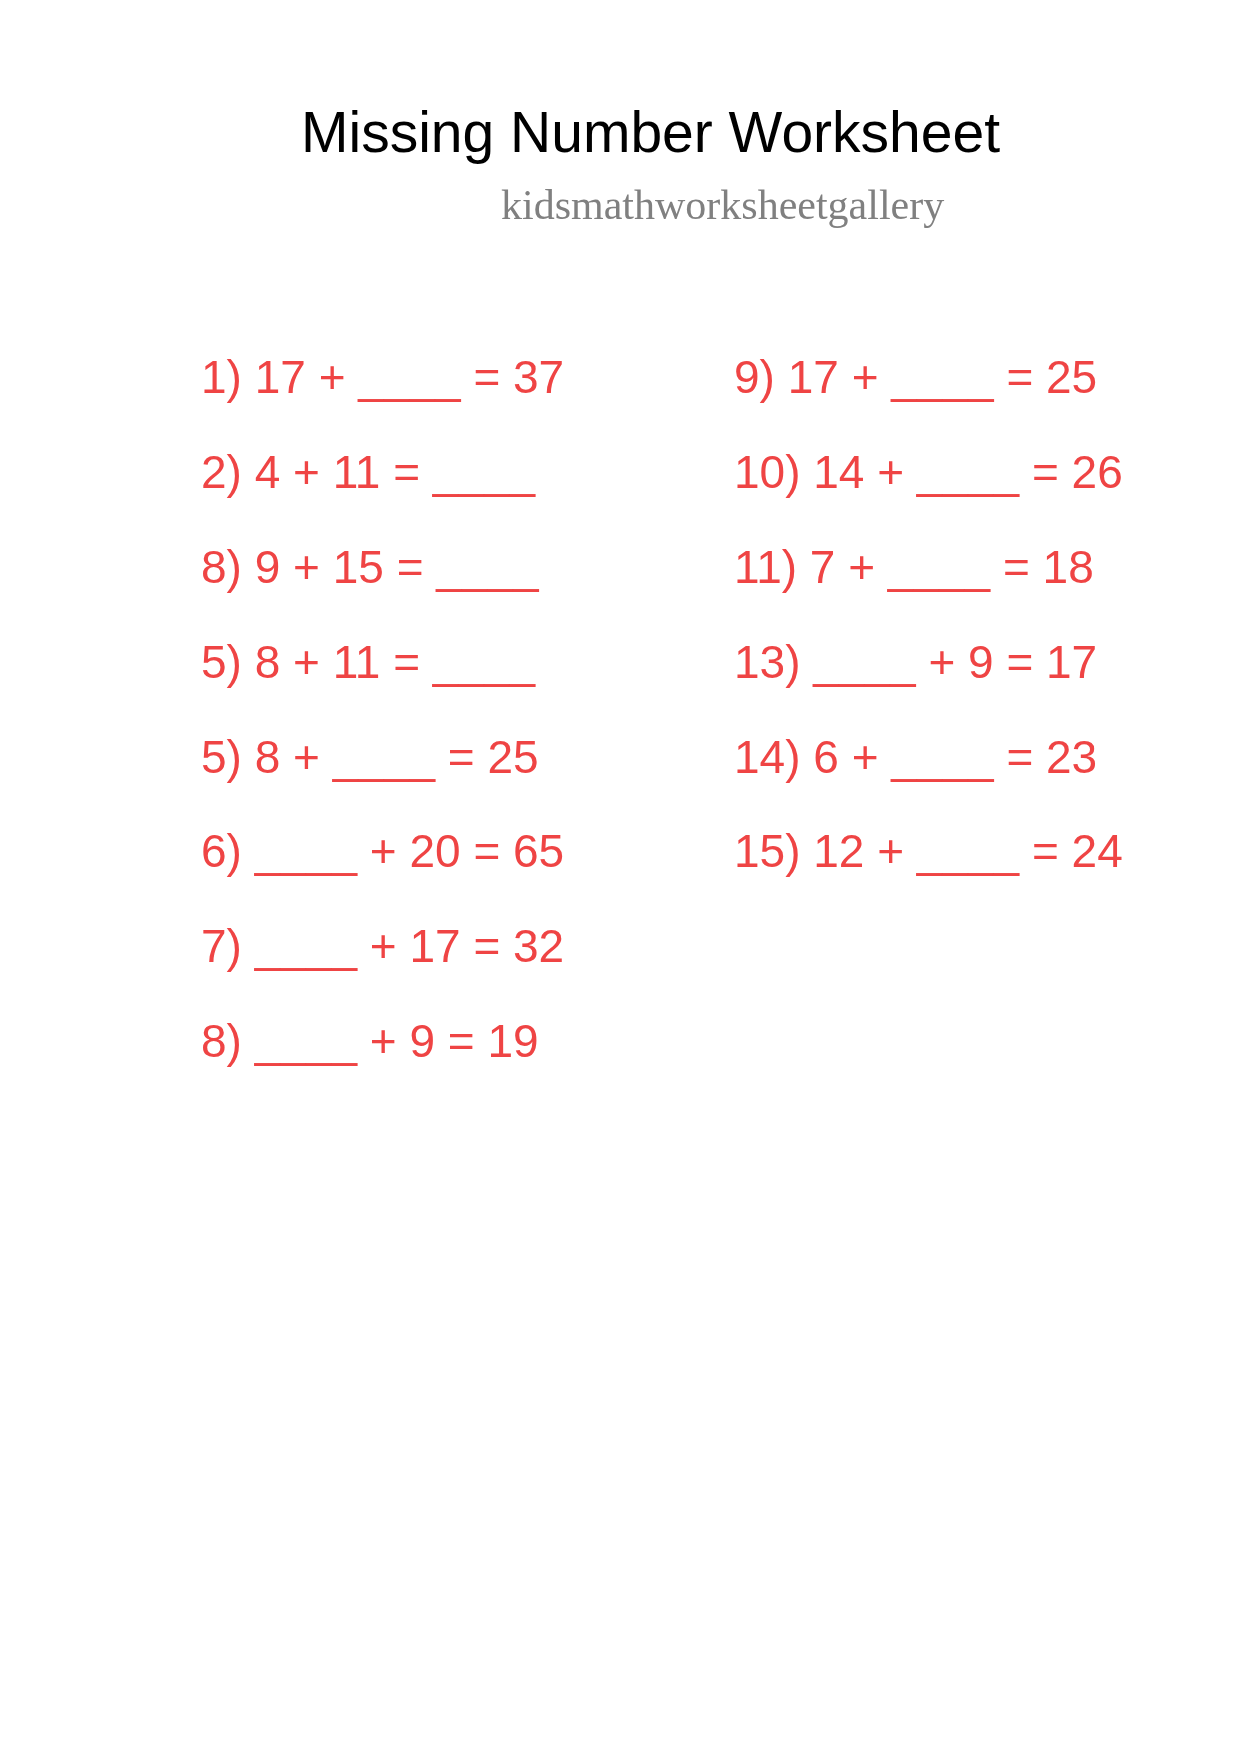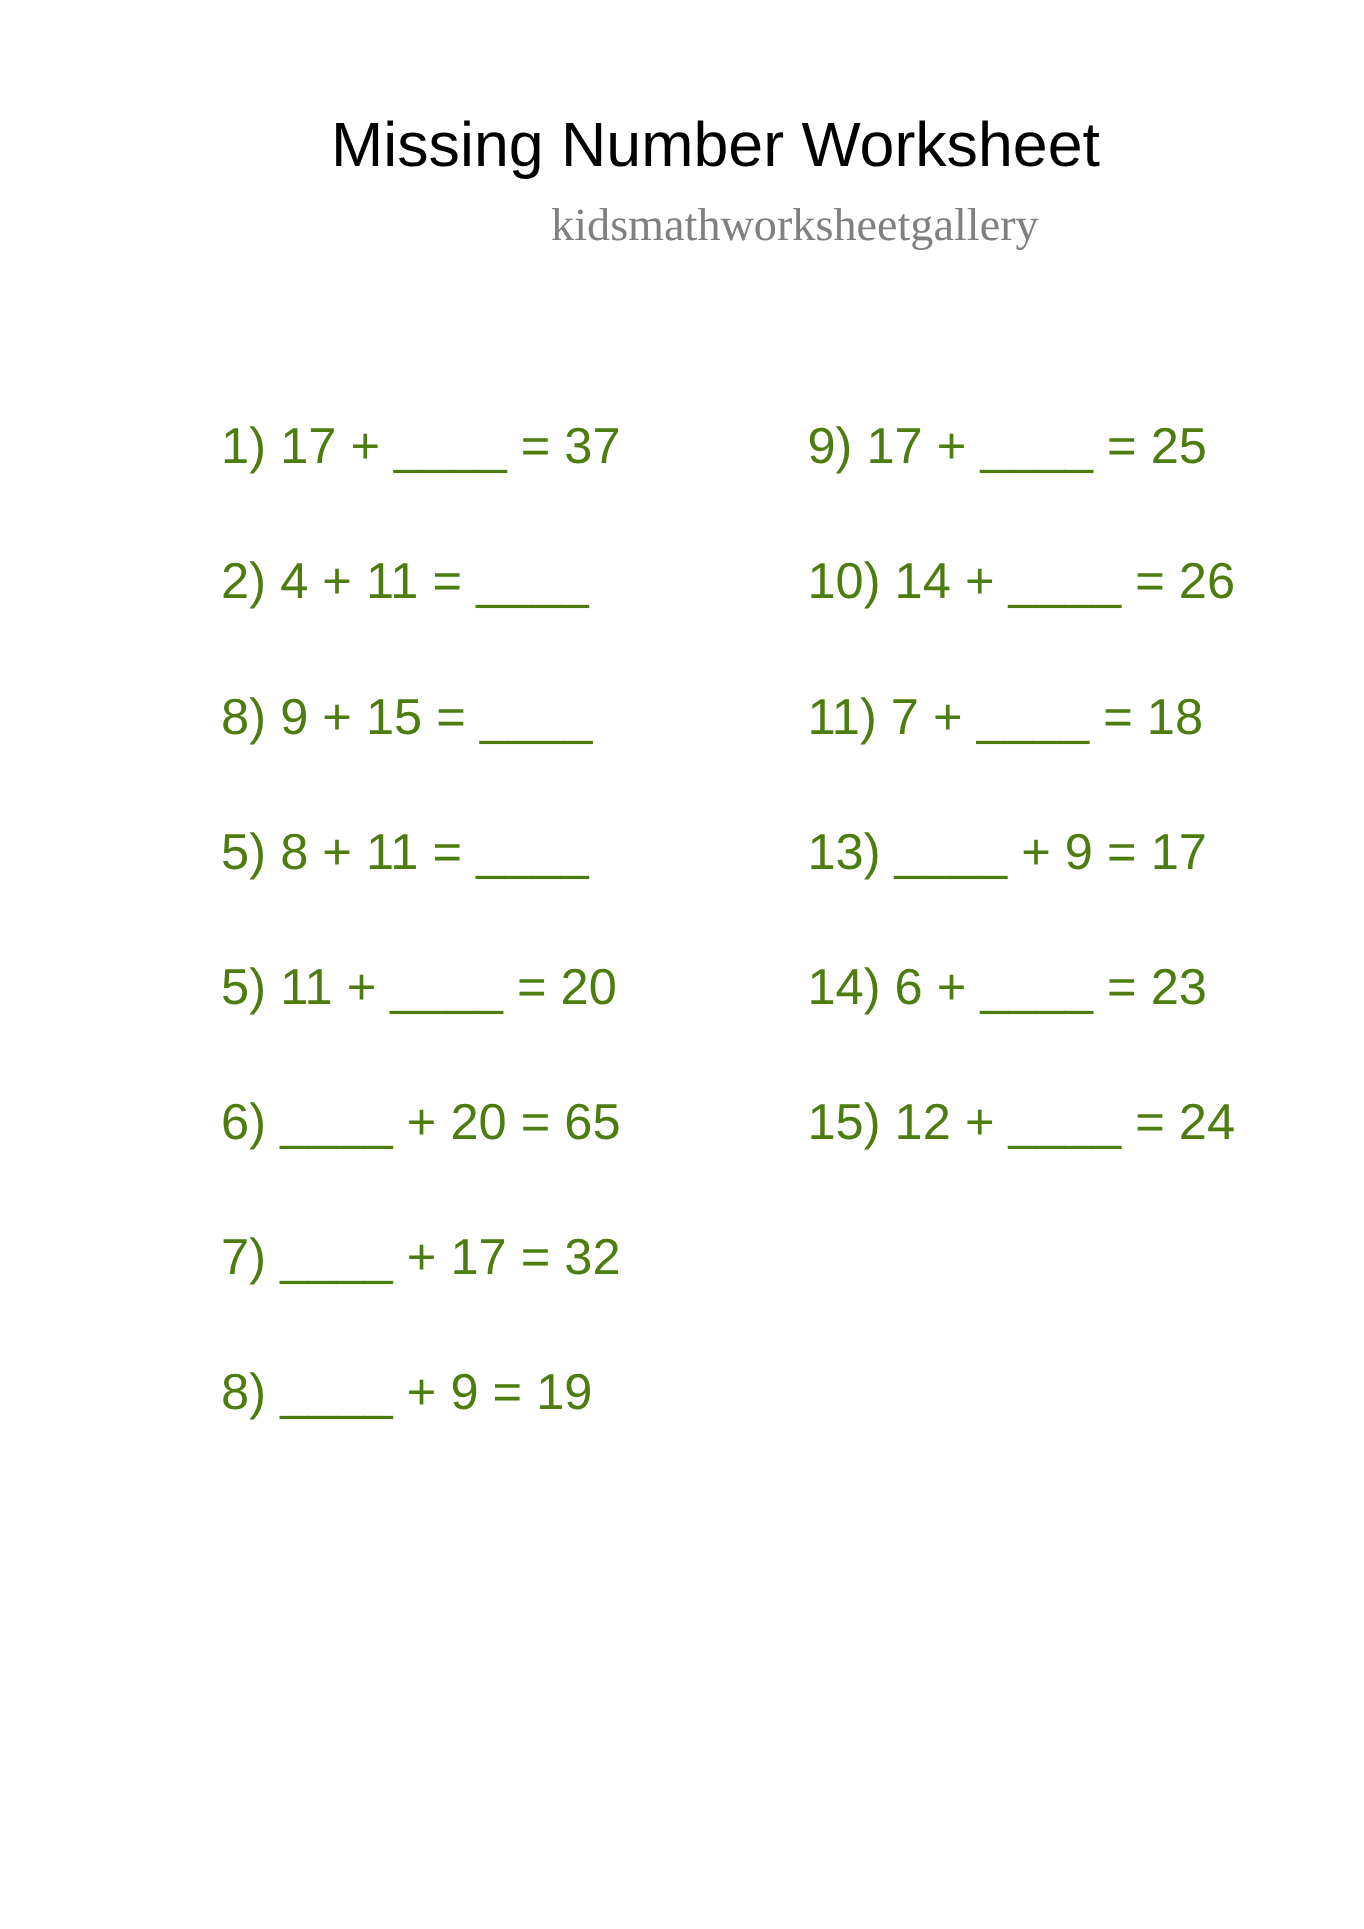--- a/index.html
+++ b/index.html
@@ -45,37 +45,36 @@
       position: absolute;
       top: 349px;
     }
     .col-left { left: 201px; }
     .col-right { left: 734px; }
     .problem {
       height: 94.9px;
       font-size: 46px;
       line-height: 56px;
       white-space: nowrap;
-      color: #4d7c0f;
-      margin-top: 28px;
+      color: #ef4444;
     }
   </style>
 </head>
 <body>
 
 <div class="page">
   <div class="title">Missing Number Worksheet</div>
   <div class="subtitle">kidsmathworksheetgallery</div>
 
   <div class="column col-left">
     <div class="problem">1) 17 + ____ = 37</div>
     <div class="problem">2) 4 + 11 = ____</div>
     <div class="problem">8) 9 + 15 = ____</div>
     <div class="problem">5) 8 + 11 = ____</div>
-    <div class="problem">5) 11 + ____ = 20</div>
+    <div class="problem">5) 8 + ____ = 25</div>
     <div class="problem">6) ____ + 20 = 65</div>
     <div class="problem">7) ____ + 17 = 32</div>
     <div class="problem">8) ____ + 9 = 19</div>
   </div>
 
   <div class="column col-right">
     <div class="problem">9) 17 + ____ = 25</div>
     <div class="problem">10) 14 + ____ = 26</div>
     <div class="problem">11) 7 + ____ = 18</div>
     <div class="problem">13) ____ + 9 = 17</div>

